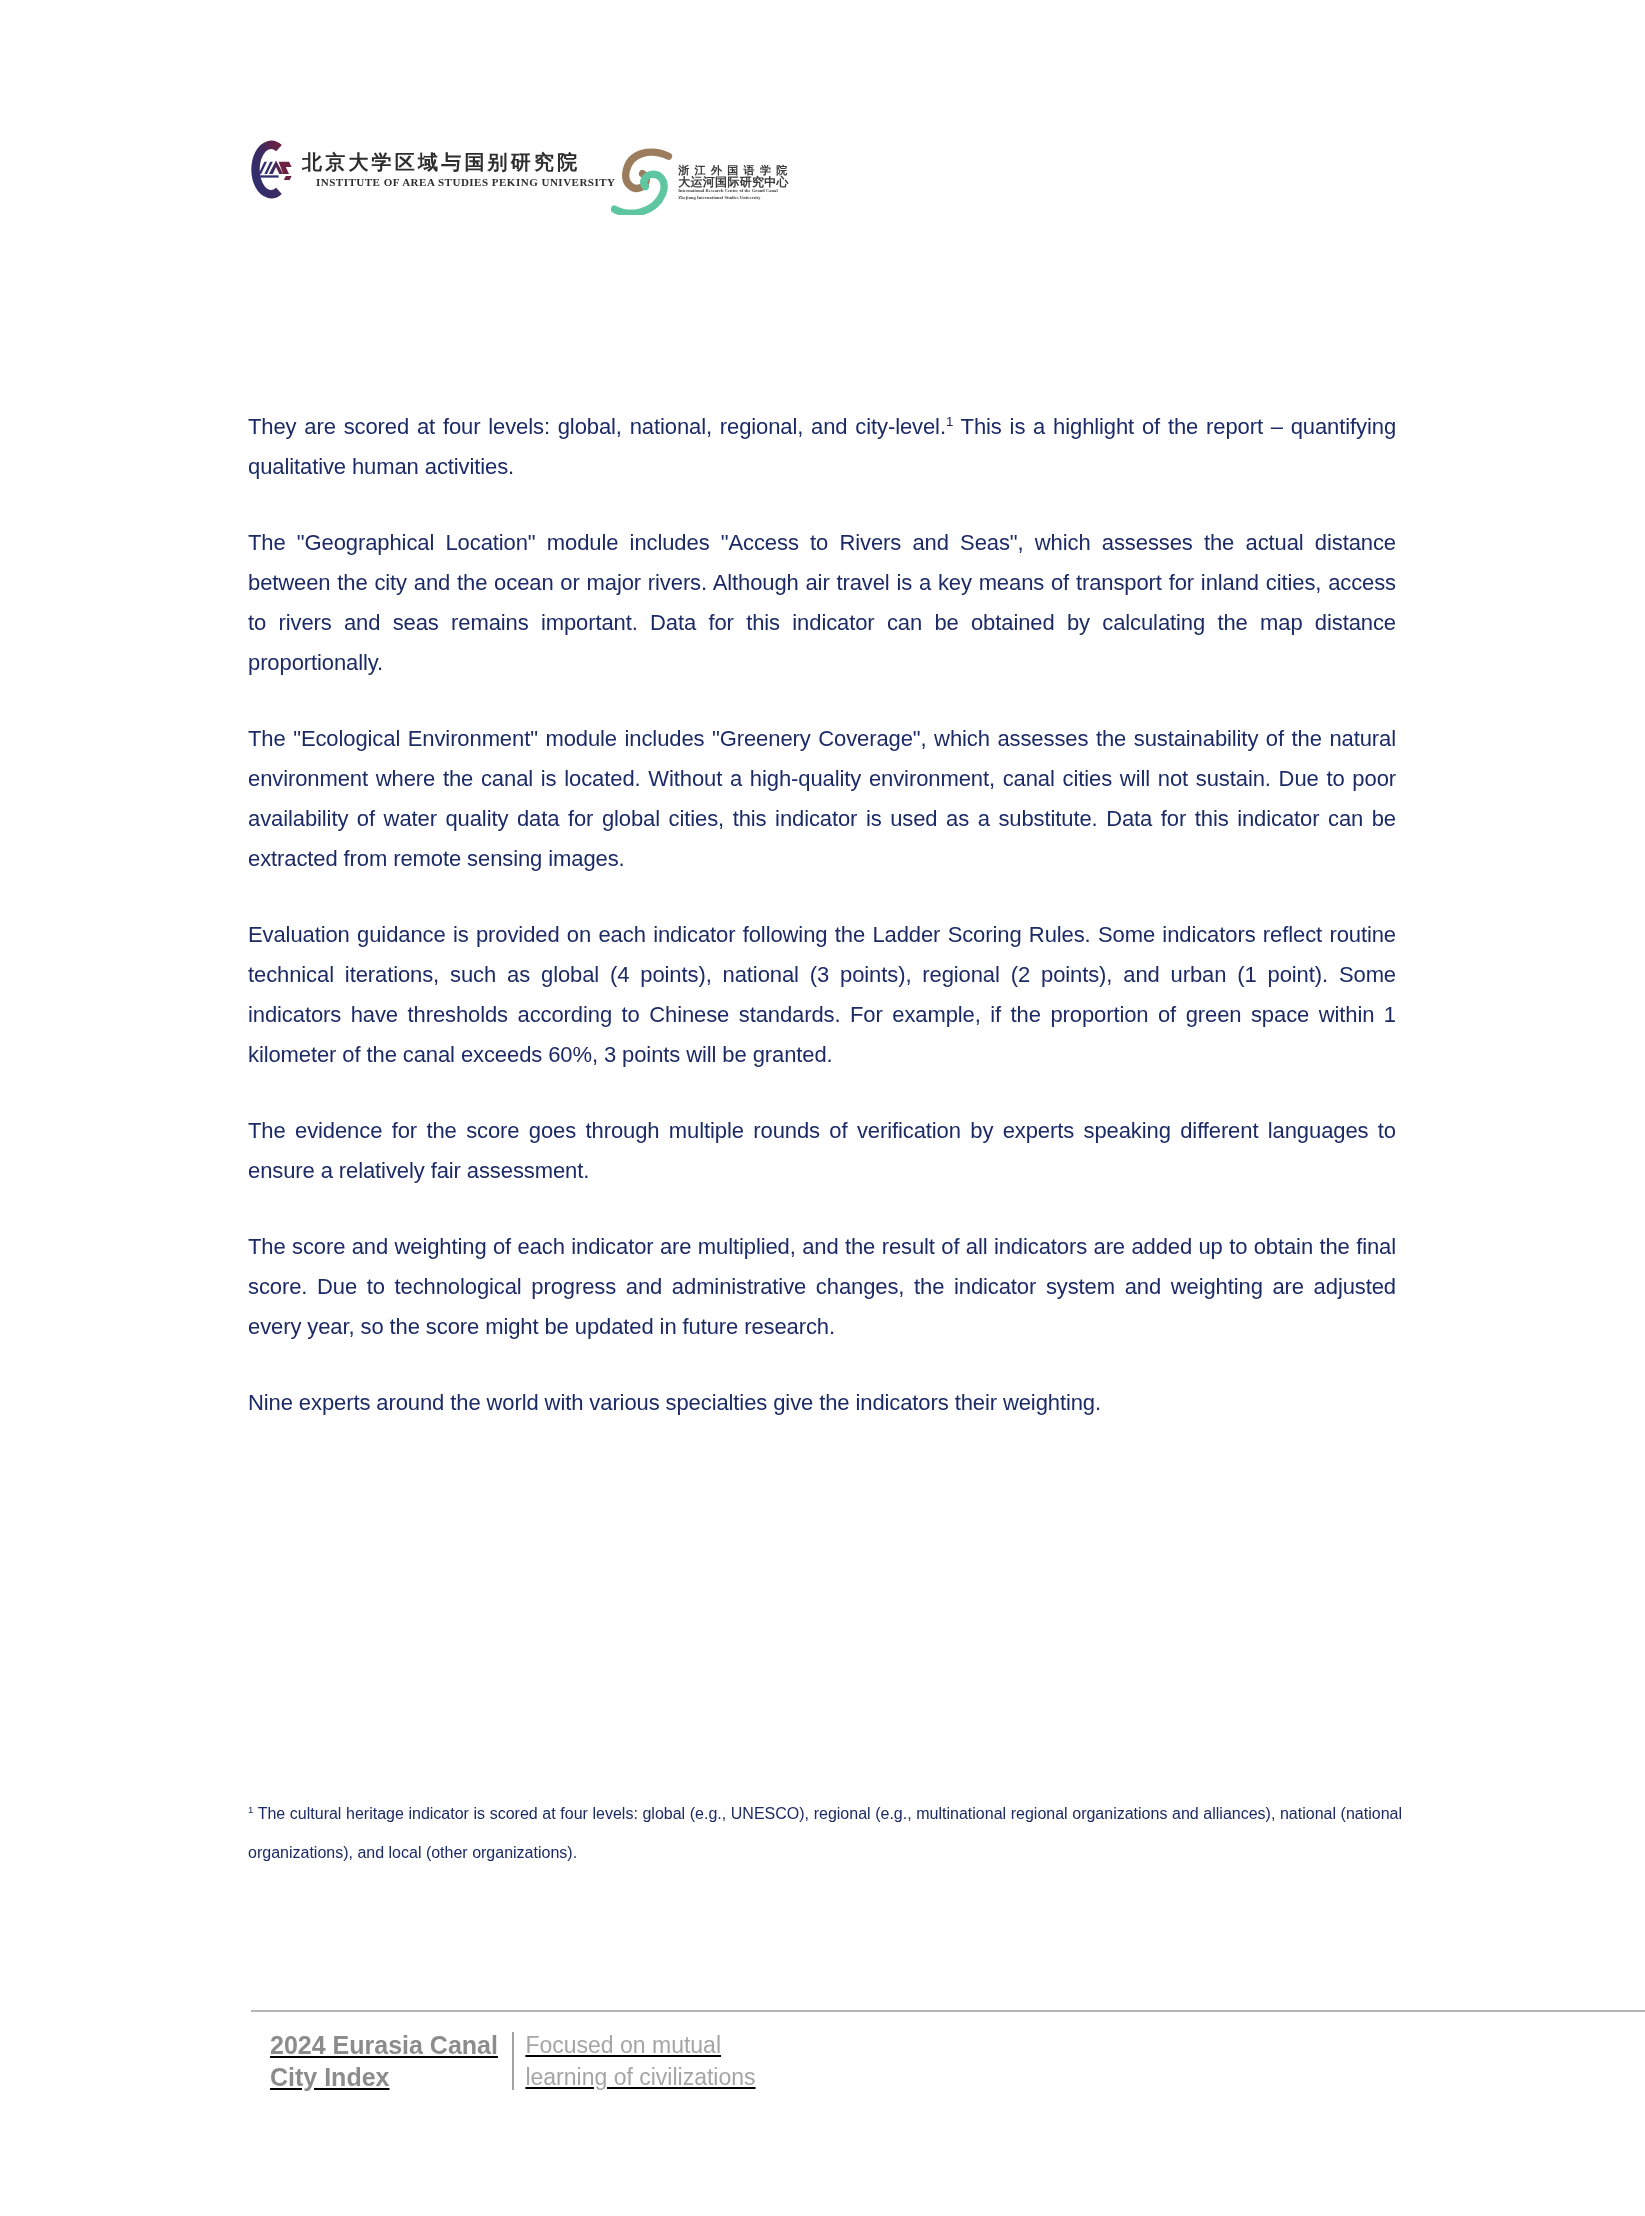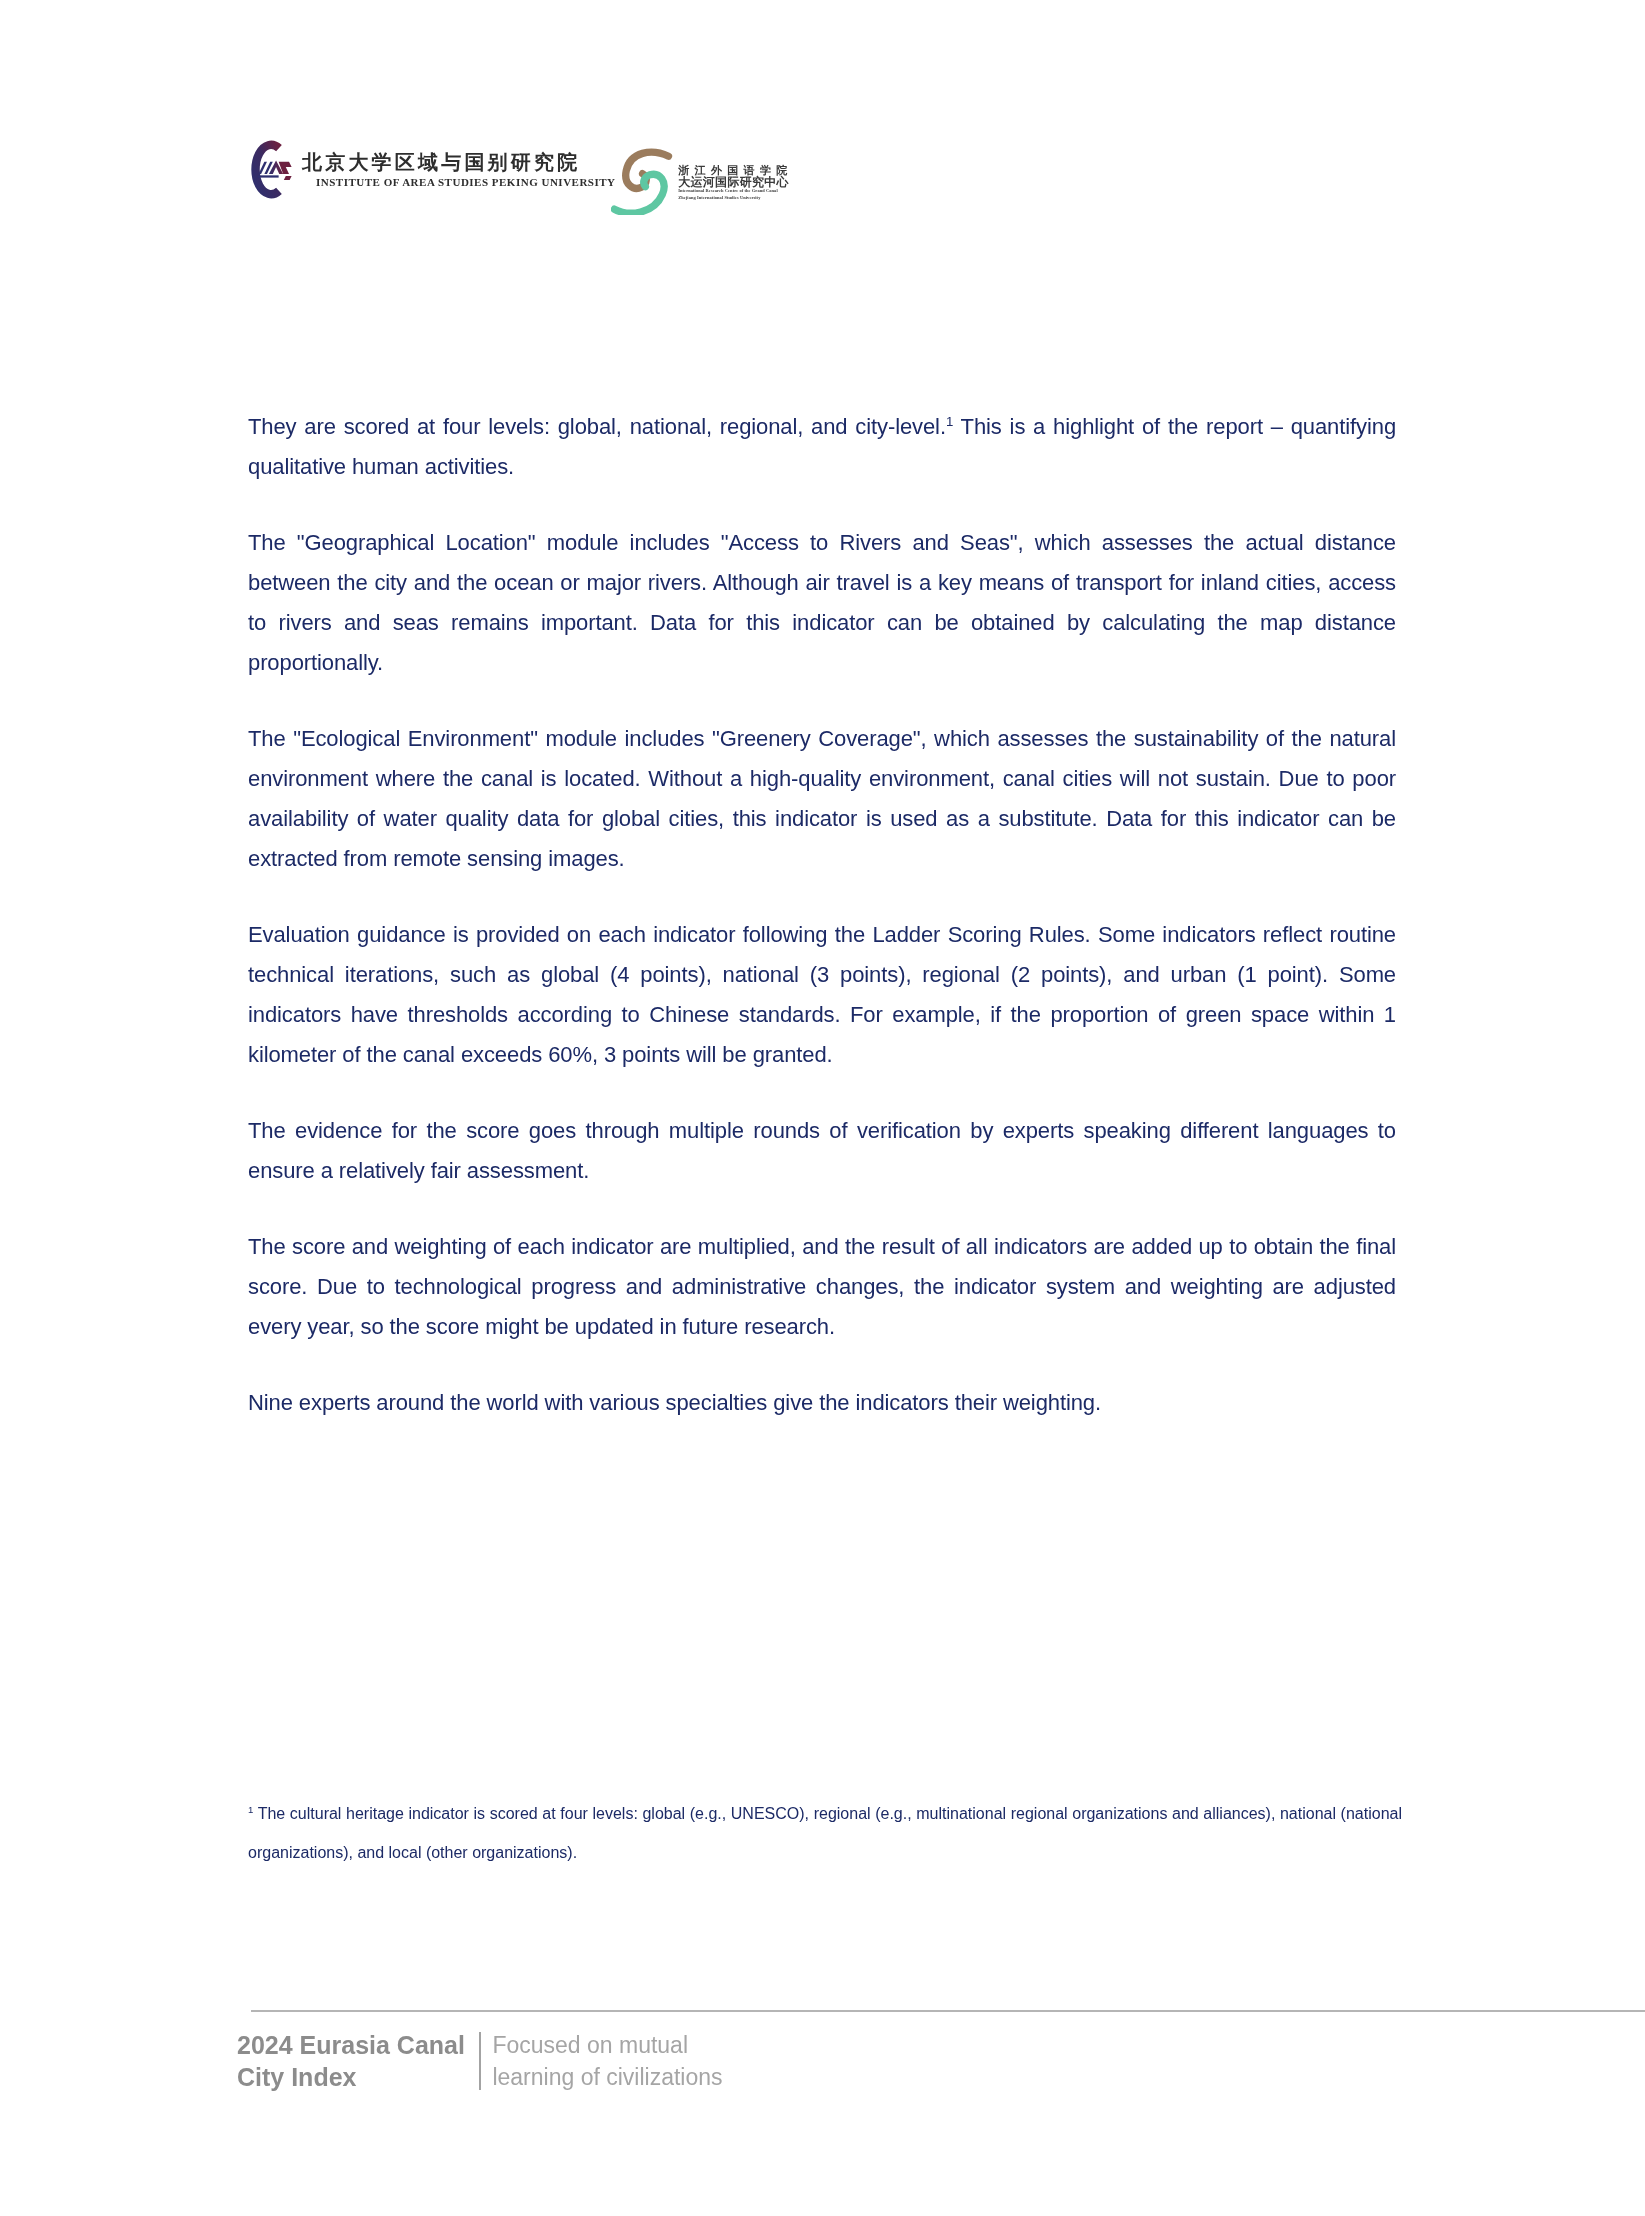--- a/index.html
+++ b/index.html
@@ -104,23 +104,24 @@
 
   
   .footer-rule {
     position: absolute;
     left: 251px; right: 0; top: 2010px;
     height: 1.9px;
     background: #b5b5b5;
   }
   .footer {
     position: absolute;
-    left: 237px; top: 2029px;
+    left: 270px; top: 2029px;
     display: flex;
     align-items: stretch;
+    text-decoration: underline;
   }
   .footer .report-title {
     color: #8c8c8c;
     font-weight: 700;
     font-size: 25px;
     line-height: 32px;
     white-space: nowrap;
   }
   .footer .divider {
     width: 1.9px;

